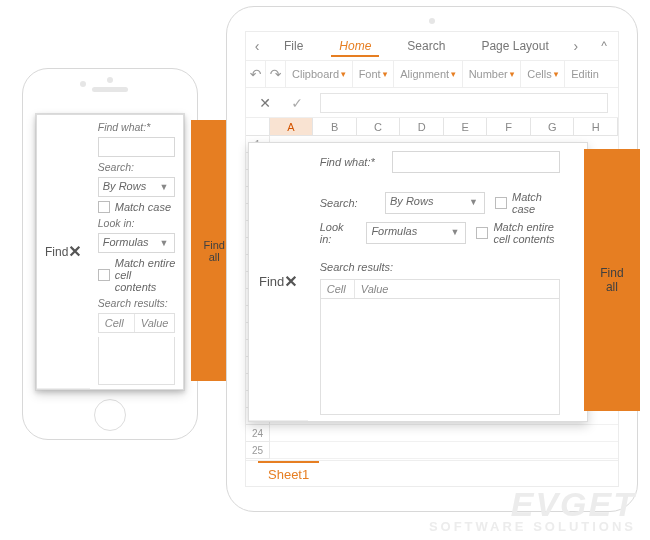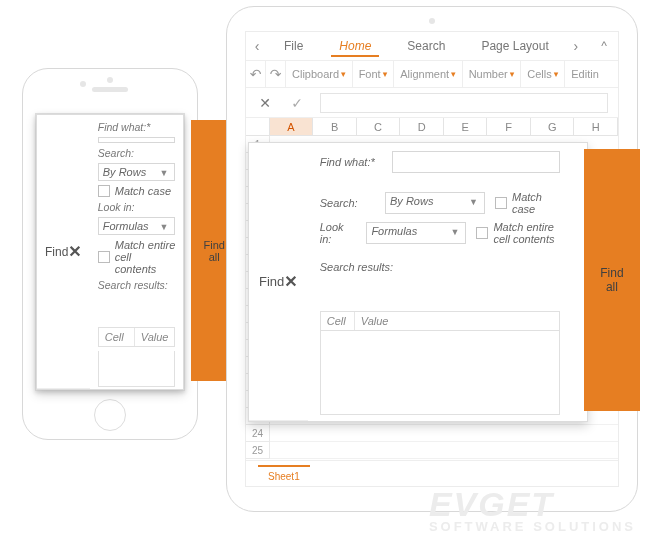--- a/index.html
+++ b/index.html
@@ -103,21 +103,21 @@
   .gridbody { position: relative; height: calc(100% - 28px - 28px - 30px - 18px - 26px); overflow:hidden;}
   .rowline { display:flex; height:17px; }
   .rownum { width:24px; border-right:1px solid #e9e9e9; border-bottom:1px solid #e9e9e9; text-align:center; font-size:10px; color:#999; line-height:17px;}
   .cells { flex:1; border-bottom:1px solid #f1f1f1; }
 
   .sheetbar {
     height: 26px; border-top: 1px solid #eee; display:flex; align-items:flex-end;
     padding-left: 12px;
   }
   .sheet-tab {
-    font-size: 10px; color: #e67e22; padding: 4px 10px 4px; border-top: 2px solid #e67e22;
+    font-size: 13px; color: #e67e22; padding: 4px 10px 4px; border-top: 2px solid #e67e22;
     cursor:pointer;
   }
 
   
   .dialog {
     background:#fff; border:1px solid #dcdcdc;
     box-shadow: 0 4px 10px rgba(0,0,0,0.18);
     display:flex; flex-direction:row;
     font-size: 11px; color:#666;
   }
@@ -133,21 +133,21 @@
     cursor:pointer;
   }
   .select, .tinput {
     width:100%; height:22px; border:1px solid #d7d7d7; background:#fff; font-size:11px;
     padding: 2px 4px; position: relative;
   }
   .select .caret { position:absolute; right:6px; top:4px; font-size:9px; color:#888; }
   .chkrow { display:flex; align-items:center; gap:5px; }
   .chkbox { width:12px; height:12px; border:1px solid #bcbcbc; background:#fff; cursor:pointer; flex-shrink:0;}
   .results-head {
-    display:flex; border:1px solid #e0e0e0; background:#fff;margin-top:32px;
+    display:flex; border:1px solid #e0e0e0; background:#fff;
   }
   .results-head div { padding:3px 6px; font-size:11px; color:#888;}
   .results-head .rcell { width:36px; border-right:1px solid #e6e6e6;}
   .results-body { border:1px solid #e0e0e0; border-top:none; flex:1; min-height:36px;}
 
   
   .phone-screen .dialog { position:absolute; inset:0; }
   .phone-screen .dlg-body { gap:4px; padding: 6px 8px 4px;}
   .phone-screen .dlg-head { padding: 6px 8px; font-size:12px;}
   .phone-screen .btn { padding: 5px 12px; font-size:11px;}
@@ -161,21 +161,21 @@
   }
   .tab-screen .dlg-body .row2 { display:flex; align-items:center; gap:10px;}
   .tab-screen .dlg-body .lbl { width:62px; }
   .tab-screen .dlg-body .sel { width:100px; position:relative; }
   .tab-screen .dlg-body .sel .select{ width:100px;}
   .tab-screen .results-box { flex:1; display:flex; flex-direction:column;}
   .tab-screen .results-head .rcell { width:34px;}
 
   
   .watermark {
-    position:absolute; right: 14px; bottom: 6px; 
+    position:absolute; right: 14px; bottom: 6px; text-align:right;
     color:#ececec; font-weight:bold; letter-spacing:2px;
     pointer-events:none; user-select:none;
   }
   .watermark .w1 { font-size:34px; line-height:30px; font-style:italic;}
   .watermark .w2 { font-size:13px; letter-spacing:3px;}
 </style>
 </head>
 <body>
 
 <div class="phone">

